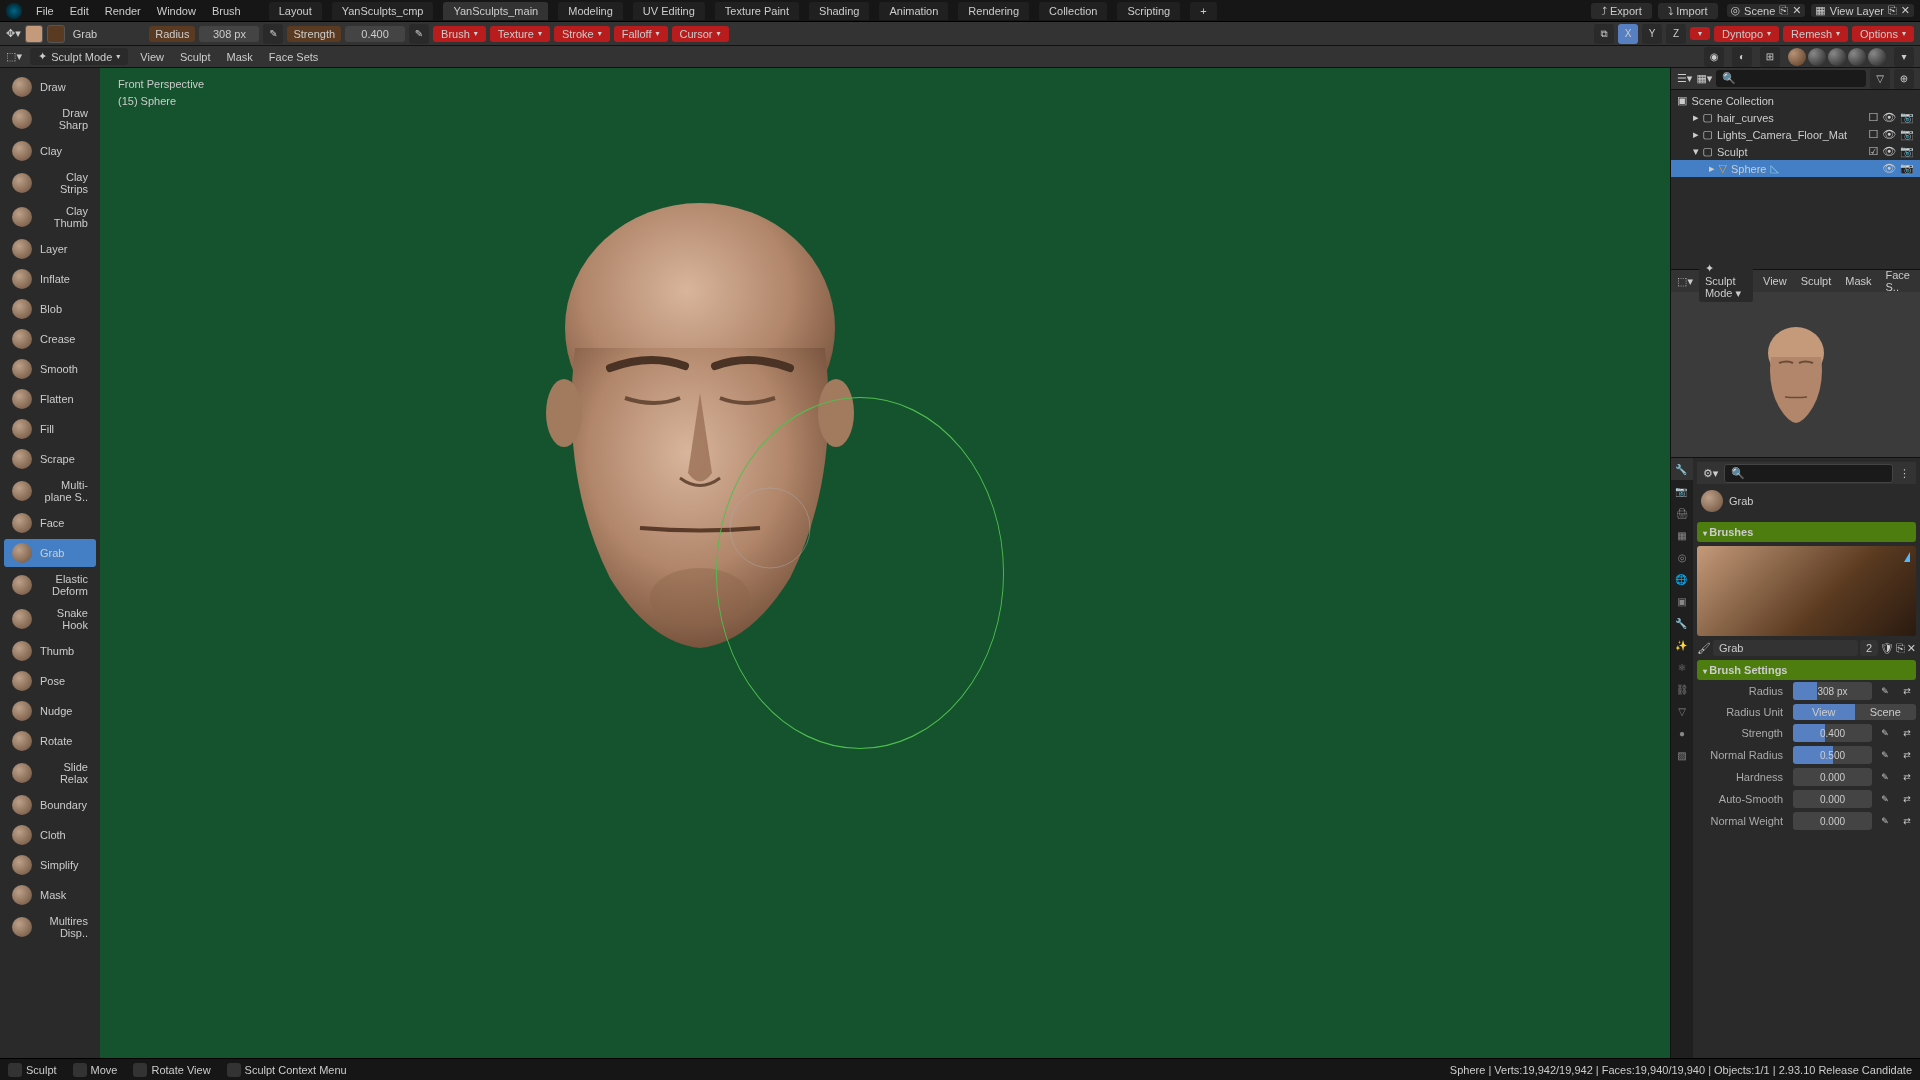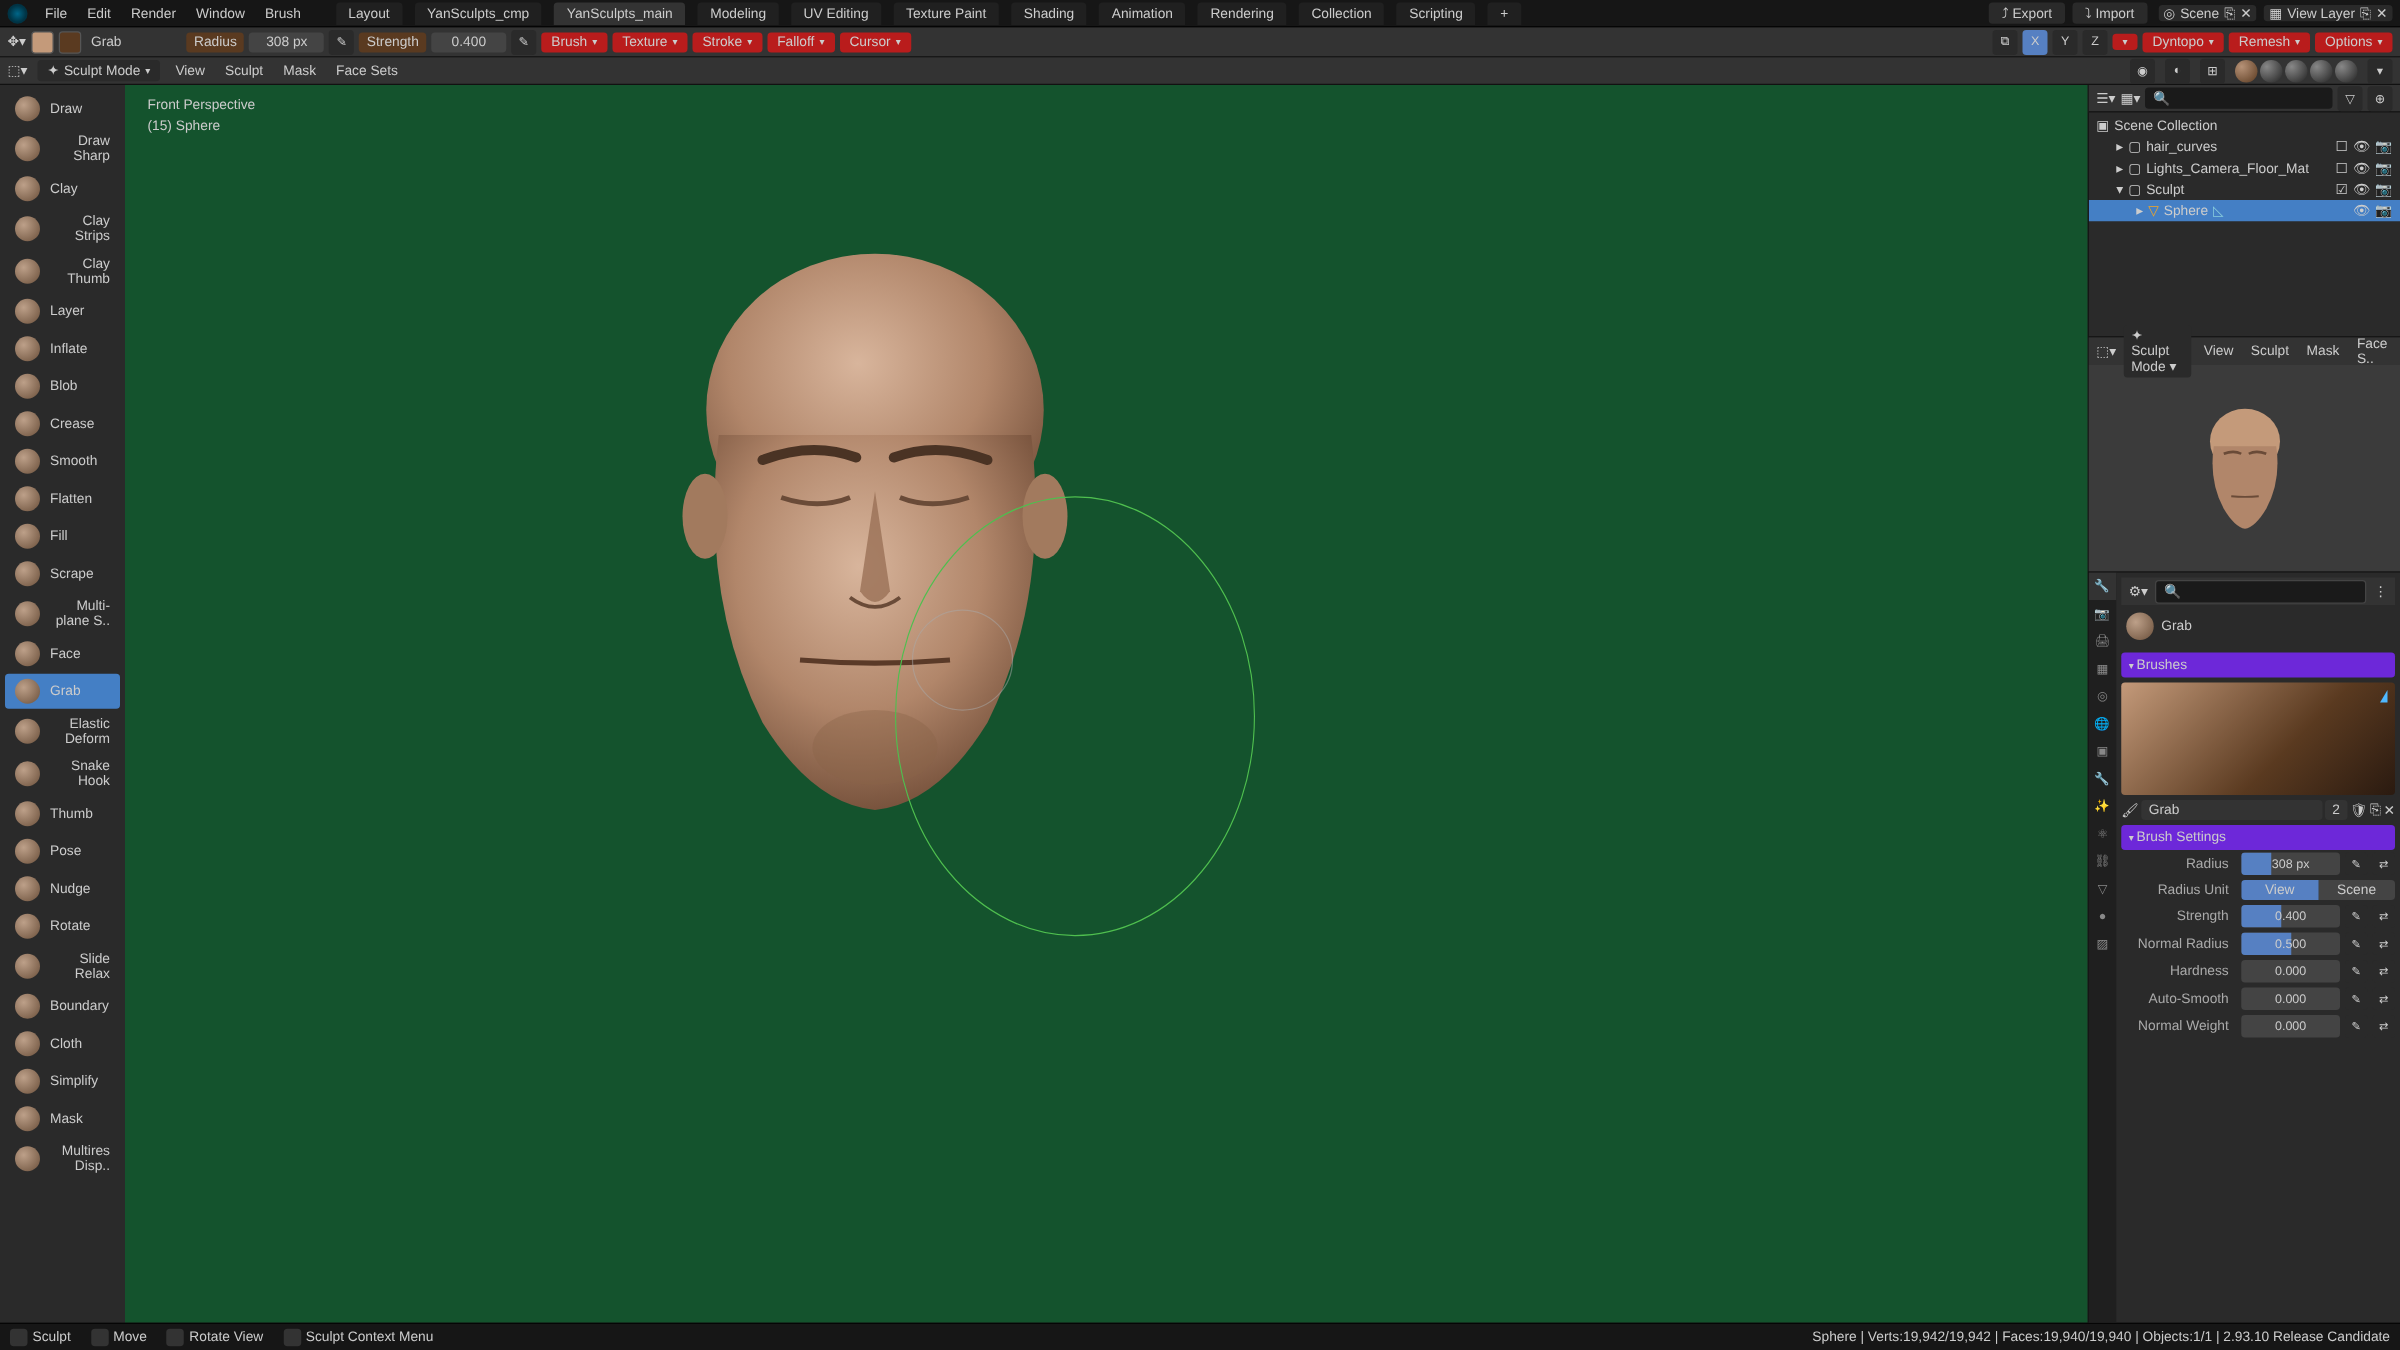--- a/index.html
+++ b/index.html
@@ -76,21 +76,21 @@
 .props { flex: 1; display: flex; overflow: hidden; }
 .props .tabs { width: 22px; background: #1f1f1f; display: flex; flex-direction: column; }
 .props .tabs .pt { height: 22px; display: flex; align-items: center; justify-content: center; font-size: 10px; cursor: pointer; color: #888; }
 .props .tabs .pt.active { background: #333; color: #fff; }
 .props .panel { flex: 1; overflow-y: auto; padding: 4px; }
 .props .hdr { height: 22px; background: #333; display: flex; align-items: center; padding: 0 6px; gap: 6px; }
 .props .hdr .search { flex: 1; background: #1a1a1a; border: 1px solid #444; border-radius: 3px; padding: 2px 6px; }
 .props .brush-row { display: flex; align-items: center; gap: 6px; padding: 6px 4px; }
 .props .brush-row .bi { width: 22px; height: 22px; border-radius: 50%; background: radial-gradient(circle at 35% 35%, #bda089, #6a4f3a); }
 .props .section { margin: 4px 0; }
-.props .sechdr { background: #6d28d9; padding: 4px 6px; border-radius: 3px; cursor: pointer; }
+.props .sechdr { background: #4d7c0f; padding: 4px 6px; border-radius: 3px; cursor: pointer; font-weight: bold; }
 .props .sechdr::before { content: "▾ "; font-size: 8px; }
 .props .preview-img { width: 100%; height: 90px; background: linear-gradient(135deg, #c49a7a 0%, #5a3a20 60%, #2a1a10 100%); border-radius: 3px; position: relative; margin: 4px 0; }
 .props .preview-img::after { content: ""; position: absolute; top: 6px; right: 6px; width: 0; height: 0; border-left: 6px solid transparent; border-bottom: 10px solid #4fb8ff; }
 .props .setting { display: flex; align-items: center; padding: 2px 0; gap: 4px; }
 .props .setting .lbl { flex: 0 0 92px; text-align: right; padding-right: 6px; color: #aaa; }
 .props .setting .slider { flex: 1; background: #444; border-radius: 3px; height: 18px; position: relative; overflow: hidden; display: flex; align-items: center; justify-content: center; }
 .props .setting .slider .fill { position: absolute; left: 0; top: 0; bottom: 0; background: #5680c2; }
 .props .setting .slider .val { position: relative; z-index: 1; font-size: 10px; }
 .props .setting .ib { width: 18px; height: 18px; background: #2a2a2a; border-radius: 3px; display: flex; align-items: center; justify-content: center; font-size: 9px; cursor: pointer; }
 .props .toggle2 { display: flex; flex: 1; border-radius: 3px; overflow: hidden; }

